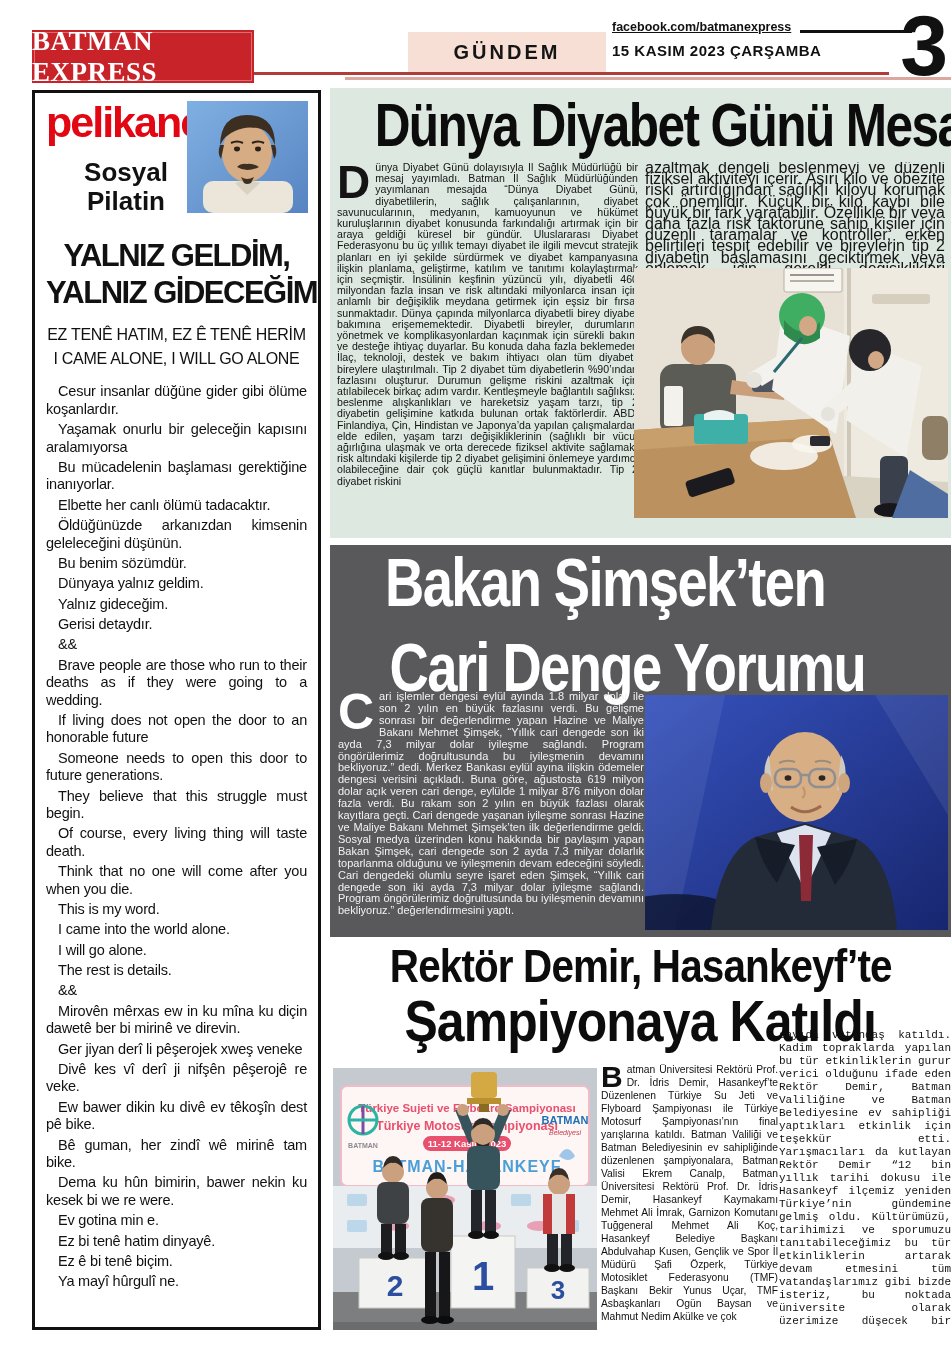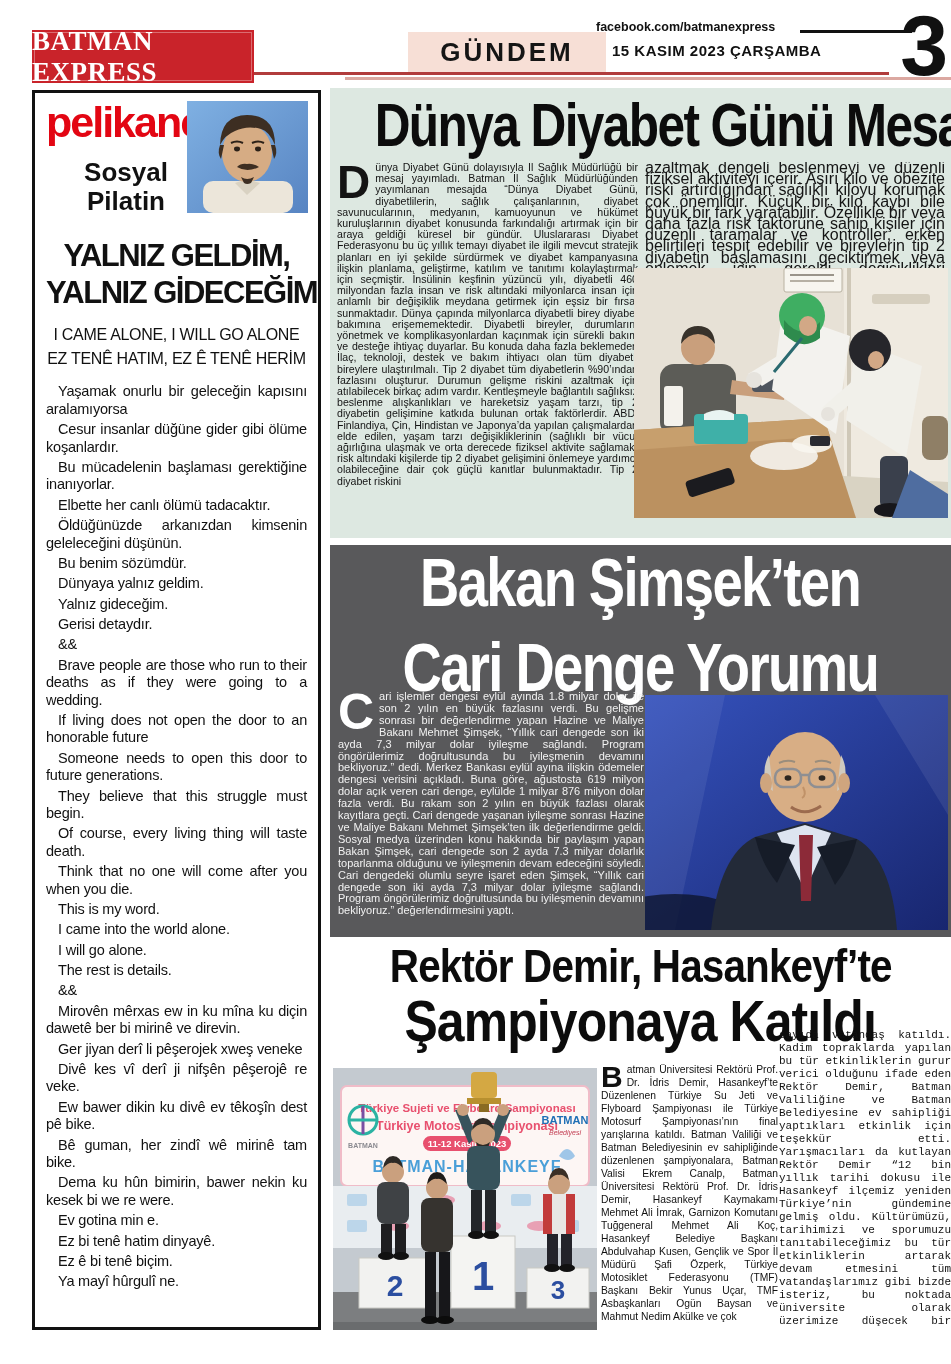--- a/index.html
+++ b/index.html
@@ -5,23 +5,23 @@
   html,body{margin:0;padding:0;background:#ffffff;}
   .page{position:relative;width:951px;height:1364px;background:#ffffff;overflow:hidden;
         font-family:"Liberation Sans","DejaVu Sans",sans-serif;color:#111;}
 
   
   .brand{position:absolute;left:32px;top:30px;width:222px;height:53px;background:#c9232a;
          color:#fff;display:flex;align-items:center;justify-content:center;
          font-family:"Liberation Serif","DejaVu Serif",serif;font-weight:700;font-size:27px;
          letter-spacing:.5px;box-shadow:inset 0 0 0 2px #c9232a, inset 0 0 0 3px #ffffff55;}
   .section-box{position:absolute;left:408px;top:32px;width:198px;height:40px;background:#f7dfd6;
-         display:flex;align-items:center;justify-content:center;font-weight:700;font-size:26px;
+         display:flex;align-items:center;justify-content:center;font-weight:700;font-size:20px;
          letter-spacing:3px;color:#151515;}
-  .fb{position:absolute;left:596px;top:20px;width:240px;text-align:left;font-size:12.5px;font-weight:700;}
+  .fb{position:absolute;left:612px;top:20px;width:240px;text-align:left;font-size:12.5px;font-weight:700;text-decoration:underline;}
   .hdr-blackline{position:absolute;left:800px;top:30px;width:112px;height:3px;background:#111;}
   .date{position:absolute;left:612px;top:42px;width:260px;font-size:15px;font-weight:700;letter-spacing:.5px;}
   .pagenum{position:absolute;right:6px;top:2px;font-size:86px;font-weight:800;line-height:1;
            font-family:"Liberation Sans",sans-serif;letter-spacing:-3px;}
   .rule1{position:absolute;left:253px;top:72px;width:636px;height:3px;background:#b13c3c;}
   .rule2{position:absolute;left:345px;top:77px;width:606px;height:3px;background:#dba8a1;}
 
   
   .pcol{position:absolute;left:32px;top:90px;width:289px;height:1240px;border:3px solid #111;
         box-sizing:border-box;padding:8px 11px;overflow:hidden;background:#fff;}
@@ -43,21 +43,21 @@
   .a1 .hl .cond{font-size:62px;transform:scaleX(.8);letter-spacing:-2px;color:#0c0c0c;}
   .a1 .c1{position:absolute;left:7px;top:74px;width:301px;height:370px;font-size:10.6px;line-height:11.2px;
           text-align:justify;color:#141414;overflow:hidden;}
   .a1 .c2{position:absolute;left:315px;top:74px;width:300px;height:108px;font-size:16px;line-height:11.2px;
           text-align:justify;color:#141414;overflow:hidden;}
   .dropcap1{float:left;font-size:46px;line-height:37px;font-weight:700;padding:2px 5px 0 0;}
   .a1photo{position:absolute;left:304px;top:180px;width:314px;height:250px;}
 
   
   .a2{position:absolute;left:330px;top:545px;width:621px;height:392px;background:#59595b;}
-  .a2 .hl{position:absolute;left:0;top:4px;width:621px;text-align:center;color:#fff;line-height:66px;}
+  .a2 .hl{position:absolute;left:0;top:4px;width:621px;text-align:left;color:#fff;line-height:66px;}
   .a2 .hl .cond{font-size:68px;transform:scaleX(.8);letter-spacing:-2px;display:inline-block;}
   .a2 .body{position:absolute;left:8px;top:146px;width:306px;height:238px;color:#f2f2f2;font-size:11px;
             line-height:11.9px;text-align:justify;overflow:hidden;}
   .dropcap2{float:left;font-size:50px;line-height:41px;font-weight:700;padding:1px 5px 0 0;color:#fff;}
   .a2photo{position:absolute;left:315px;top:150px;width:303px;height:235px;}
 
   
   .a3hl{position:absolute;left:330px;top:940px;width:621px;text-align:center;color:#0c0c0c;}
   .a3hl .l1{font-size:47px;transform:scaleX(.86);letter-spacing:-1px;line-height:52px;}
   .a3hl .l2{font-size:58px;transform:scaleX(.86);letter-spacing:-1px;line-height:58px;}
@@ -113,26 +113,26 @@
     </div>
     <div class="pauthor">
         <span>Sosyal</span>
         <span>Pilatin</span>
       </div>
     <div class="pheadline">
         <span>YALNIZ GELDİM,</span>
         <span>YALNIZ GİDECEĞİM</span>
       </div>
     <div class="psub">
+        <span>EZ TENÊ HATIM, EZ Ê TENÊ HERİM</span>
         <span>I CAME ALONE, I WILL GO ALONE</span>
-        <span>EZ TENÊ HATIM, EZ Ê TENÊ HERİM</span>
       </div>
     <div class="pbody">
+        <p class="para">Cesur insanlar düğüne gider gibi ölüme koşanlardır.</p>
         <p class="para">Yaşamak onurlu bir geleceğin kapısını aralamıyorsa</p>
-        <p class="para">Cesur insanlar düğüne gider gibi ölüme koşanlardır.</p>
         <p class="para">Bu mücadelenin başlaması gerektiğine inanıyorlar.</p>
         <p class="para">Elbette her canlı ölümü tadacaktır.</p>
         <p class="para">Öldüğünüzde arkanızdan kimsenin geleleceğini düşünün.</p>
         <p class="para">Bu benim sözümdür.</p>
         <p class="para">Dünyaya yalnız geldim.</p>
         <p class="para">Yalnız gideceğim.</p>
         <p class="para">Gerisi detaydır.</p>
         <p class="para">&amp;&amp;</p>
         <p class="para">Brave people are those who run to their deaths as if they were going to a wedding.</p>
         <p class="para">If living does not open the door to an honorable future</p>

